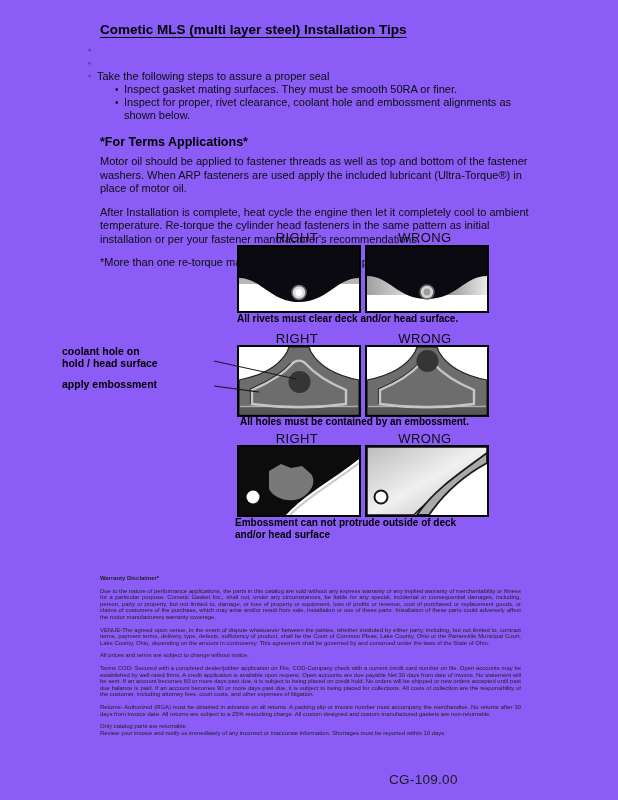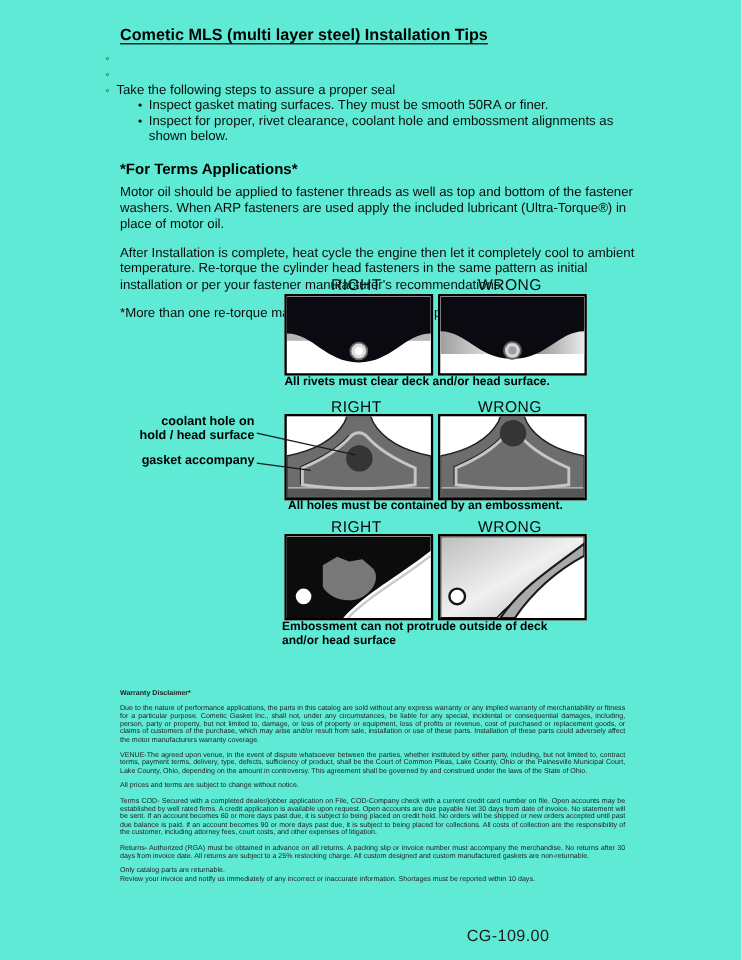--- a/index.html
+++ b/index.html
@@ -1,17 +1,17 @@
 <!DOCTYPE html>
 <html><head>
 <meta charset="utf-8">
 <style>
   html,body{margin:0;padding:0;background:#fff;}
   .page{
-    position:relative;width:618px;height:800px;background:#5eead4;
+    position:relative;width:618px;height:800px;background:#8b5cf6;
     font-family:"Liberation Sans","DejaVu Sans",sans-serif;color:#111;overflow:hidden;
   }
   
   .top{position:absolute;top:20px;left:88px;width:452px;}
   .doc-title{
     margin:0 0 7px 12px;font-size:13.5px;font-weight:700;color:#000;
     text-decoration:underline;text-underline-offset:3px;display:inline-block;
   }
   .bullet-row{display:flex;align-items:flex-start;font-size:11px;line-height:13px;color:#0c0c0c;}
   .bullet-row .mark{width:9px;flex:0 0 9px;font-size:9px;line-height:13px;}
@@ -27,21 +27,21 @@
     letter-spacing:.4px;
   }
   .panel{
     position:absolute;width:120px;border:2px solid #000;background:#fff;box-sizing:content-box;
   }
   .panel svg{display:block;}
   .dg-caption{
     position:absolute;font-size:10px;font-weight:700;color:#000;line-height:12px;
   }
   .side-label{
-    position:absolute;width:150px;text-align:right;font-size:10.5px;font-weight:600;
+    position:absolute;width:150px;font-size:10.5px;font-weight:600;
     color:#000;line-height:11.5px;
   }
   .leader-lines{position:absolute;top:0;left:0;pointer-events:none;}
   
   .legal{position:absolute;top:575px;left:100px;width:421px;color:#222;}
   .legal-heading{margin:0 0 7px 0;font-size:5.9px;font-weight:700;}
   .legal p{margin:0 0 6px 0;font-size:5.9px;line-height:6.6px;text-align:justify;}
   .legal p.tight{margin:0;}
   
   .footer-code{position:absolute;top:760px;left:389px;font-size:13.5px;color:#1c1c1c;letter-spacing:.3px;margin-top:12px;}
@@ -112,21 +112,21 @@
     </div>
     <div class="dg-caption" style="left:237px;top:85px;">All rivets must clear deck and/or head surface.</div>
 
     <div class="dg-header" style="left:237px;top:103px;">RIGHT</div>
     <div class="dg-header" style="left:365px;top:103px;">WRONG</div>
 
     <div class="side-label" style="left:62px;top:118px;">
       <div>coolant hole on</div>
       <div>hold / head surface</div>
     </div>
-    <div class="side-label" style="left:62px;top:151px;">gasket accompany</div>
+    <div class="side-label" style="left:62px;top:151px;">apply embossment</div>
 
     <div class="panel" style="left:237px;top:117px;height:68px;">
       <svg width="120" height="68" viewBox="0 0 120 68" preserveAspectRatio="none">
         <rect x="0" y="0" width="120" height="68" fill="#ffffff"></rect>
         <path d="M0,68 L0,33 C26,28 41,17 48,5 L50,0 L70,0 L72,5 C79,17 94,28 120,33 L120,68 Z" fill="#6d6d6d" stroke="#1f1f1f" stroke-width="1.2"></path>
         <rect x="1" y="60" width="118" height="7" fill="#575757"></rect>
         <rect x="1" y="58.8" width="118" height="1.4" fill="#adadad"></rect>
         <path d="M11.5,57 L11.5,42 C31,34 44,25 52,16" fill="none" stroke="#222222" stroke-width="1.2"></path>
         <path d="M13,57 L13,43 C32,35 45,26 53,17 C57,12.5 63,12.5 67,17 C75,26 88,35 107,43 L107,57 C75,61.5 45,61.5 13,57 Z" fill="none" stroke="#c6c6c6" stroke-width="2.4"></path>
         <circle cx="60.5" cy="35" r="11" fill="#353535"></circle>

